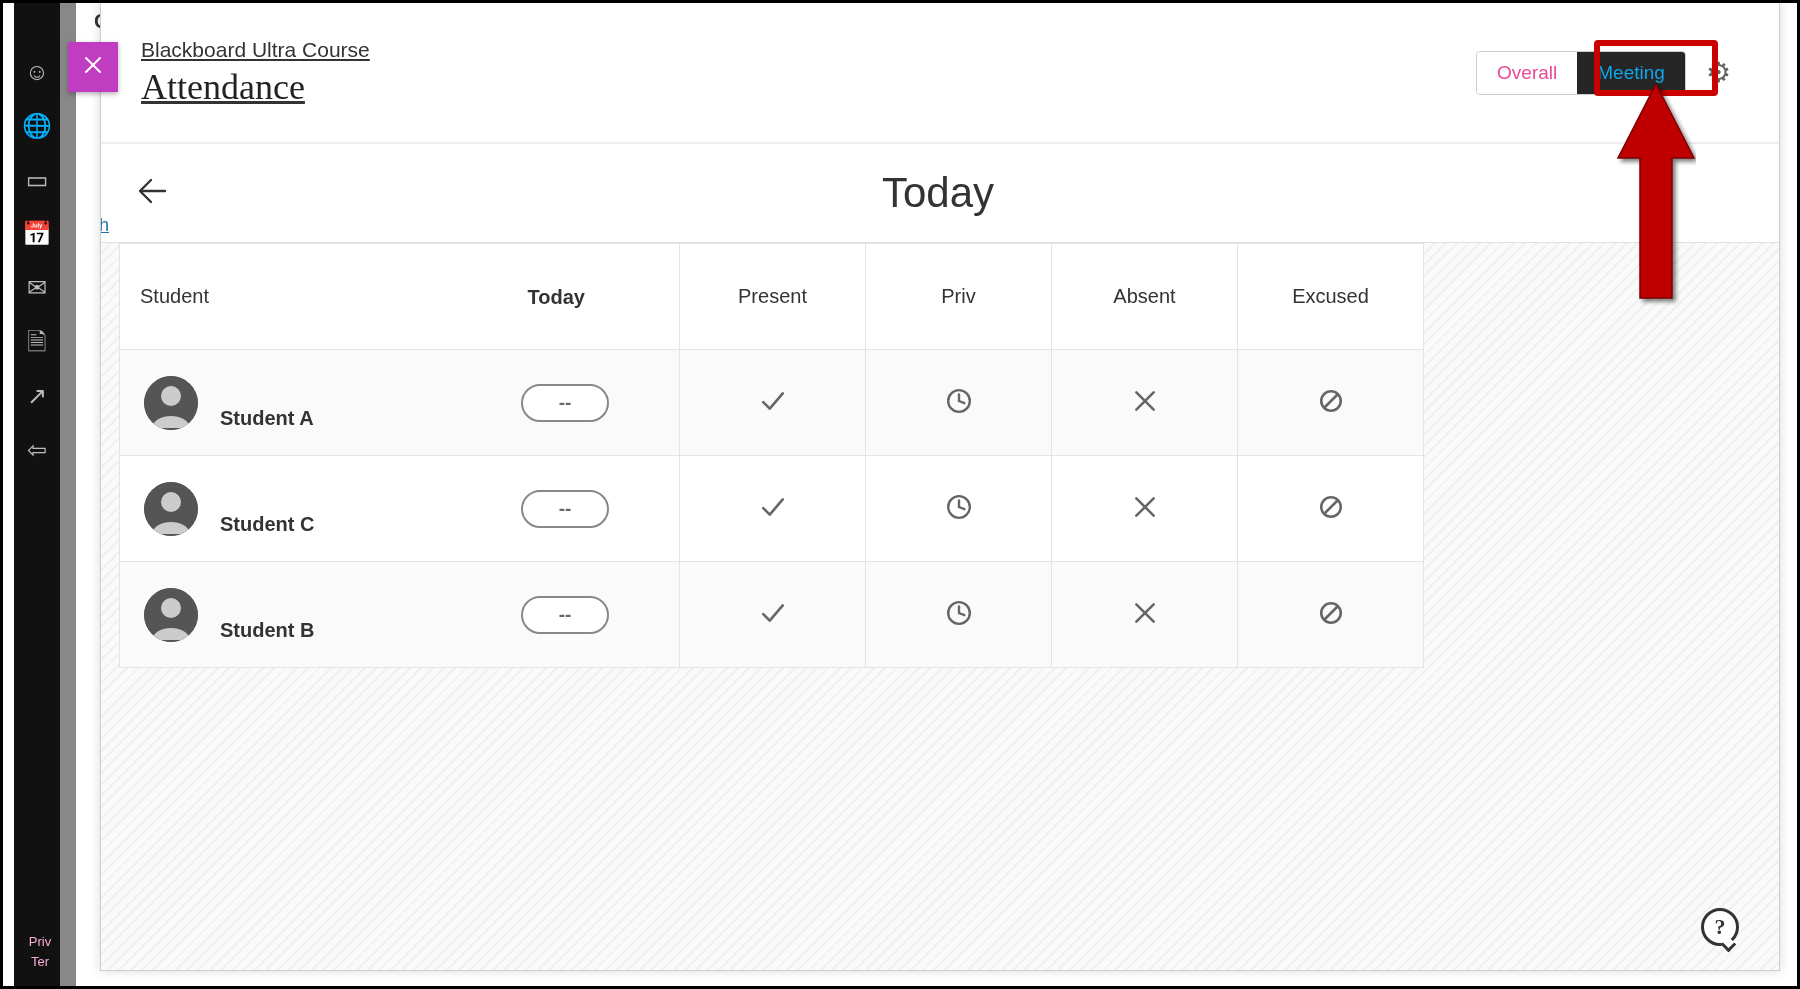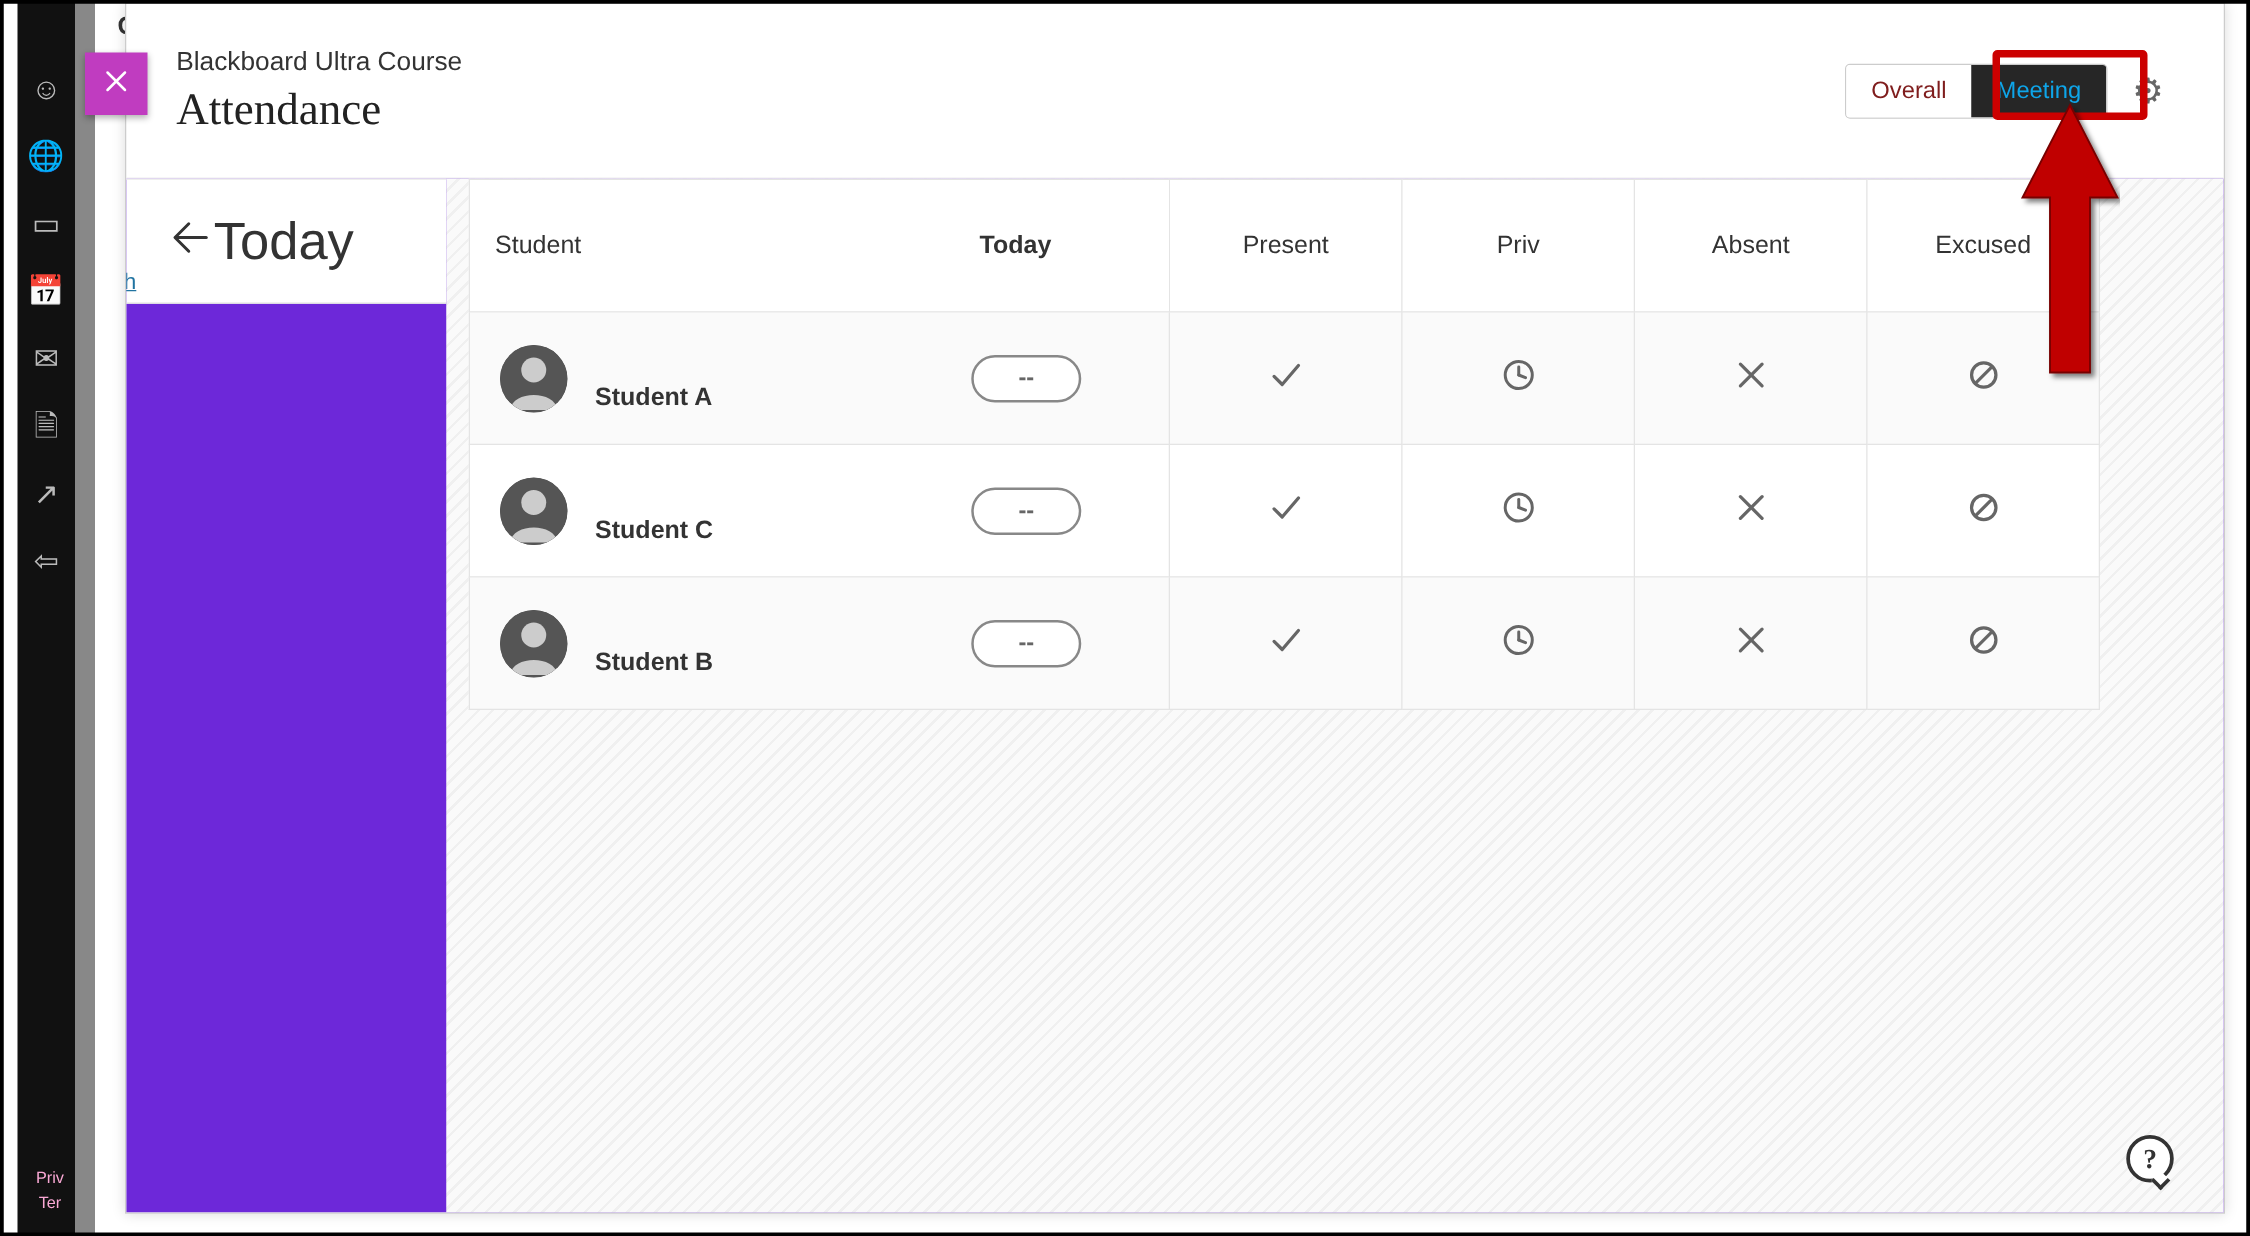--- a/index.html
+++ b/index.html
@@ -73,33 +73,33 @@
   }
   .close-btn svg{width:24px;height:24px;}
   
   .panel-header{
     padding:20px 40px 20px 40px;
     border-bottom:1px solid #eee;
     display:flex;align-items:center;justify-content:space-between;
     position:relative;
     height:140px;
   }
-  .panel-header .titles{display:flex;flex-direction:column;gap:2px;}
+  .panel-header .titles{display:flex;flex-direction:column;gap:2px;text-decoration:underline;}
   .course-name{font-size:21px;color:#333;}
   .page-title{font-size:36px;font-weight:400;font-family:Georgia,"Times New Roman",serif;color:#222;margin-top:2px;}
   .header-right{display:flex;align-items:center;gap:12px;}
   .view-toggle{display:flex;border:1px solid #ccc;border-radius:4px;overflow:hidden;}
-  .view-toggle button{padding:10px 20px;font-size:19px;background:#fff;border:none;cursor:pointer;color:#7f1d1d;}
+  .view-toggle button{padding:10px 20px;font-size:19px;background:#fff;border:none;cursor:pointer;color:#ec4899;}
   .view-toggle button.active{background:#262626;color:#0ea5e9;}
   .settings-btn{font-size:28px;color:#666;cursor:pointer;padding:6px 8px;}
   
   .modal-body{
     flex:1;
-    display:flex;flex-direction:row;
-    background:#6d28d9;
+    display:flex;flex-direction:column;
+    background:#3b82f6;
     position:relative;
   }
   .day-header{
     border-top:1px solid #eee;
     border-bottom:1px solid #e0e0e0;
     display:flex;align-items:center;
     padding:16px 34px;
     position:relative;
     height:100px;
     background:#fff;

